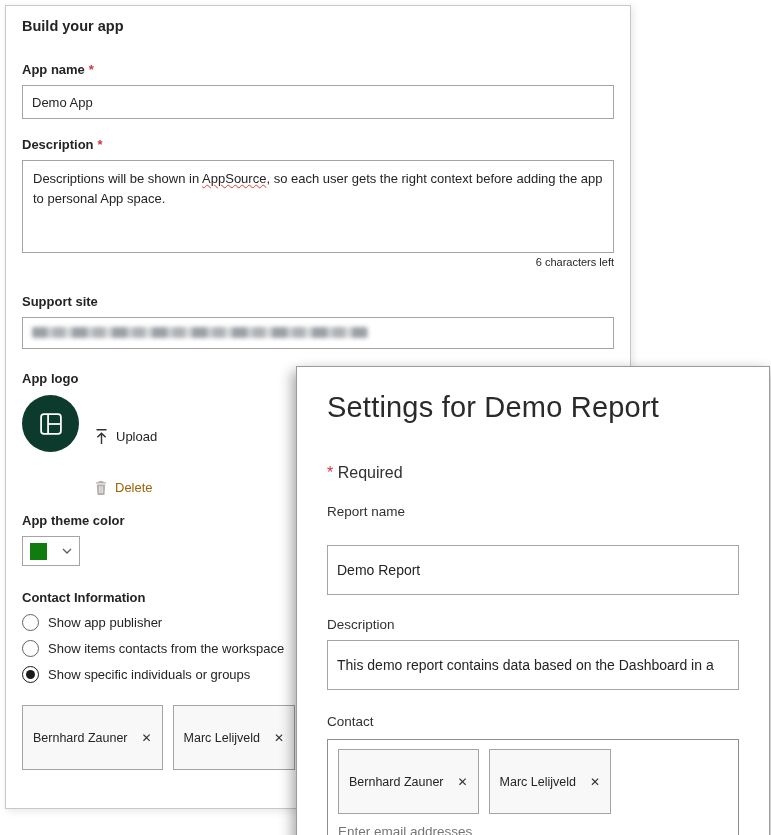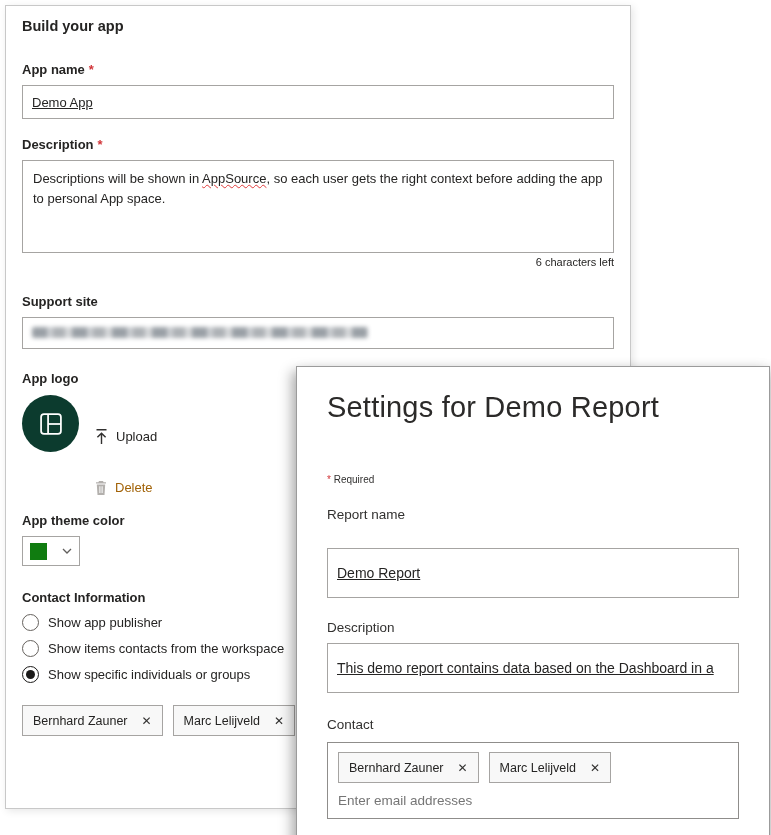--- a/index.html
+++ b/index.html
@@ -17,21 +17,21 @@
   .lbl .req{color:#d13438;margin-left:4px;}
   .s-lbl{font-size:13.5px;font-weight:400;color:#323130;}
   .req-red{color:#d13438;}
 
   .mt8{margin-top:8px;}.mt14{margin-top:26px;}
   .mt18{margin-top:18px;}.mt22{margin-top:22px;}
   .mt24{margin-top:24px;}.mt28{margin-top:28px;}
 
   input.txt{display:block;width:100%;box-sizing:border-box;height:30px;
        border:1px solid #a6a4a2;padding:16px 9px;font:13px "Liberation Sans",sans-serif;
-       color:#252423;background:#fff;outline:none;text-decoration:underline;}
+       color:#252423;background:#fff;outline:none;}
   .settings input.txt{height:50px;font-size:14px;}
 
   .ta{border:1px solid #a6a4a2;height:93px;padding:8px 10px;box-sizing:border-box;
        font-size:13px;line-height:1.5;overflow:hidden;background:#fff;}
   .ta p{margin:0;}
   .squiggle{text-decoration:underline;text-decoration-style:wavy;
        text-decoration-color:#e03a3a;text-decoration-thickness:1px;}
   .chars-left{font-size:11px;text-align:right;margin-top:3px;color:#252423;}
 
   .blur-wrap{position:relative;height:30px;border:1px solid #a6a4a2;background:#fff;}
@@ -55,28 +55,28 @@
 
   .radio{display:flex;align-items:center;gap:9px;margin-top:9px;font-size:13px;
        cursor:pointer;}
   .radio .dot{width:17px;height:17px;border:1px solid #66625e;border-radius:50%;
        box-sizing:border-box;position:relative;flex:0 0 auto;background:#fff;}
   .radio.selected .dot{border-color:#1b1a19;}
   .radio.selected .dot::after{content:"";position:absolute;inset:3px;background:#1b1a19;
        border-radius:50%;}
 
   .chips{display:flex;gap:10px;margin-top:22px;}
-  .chip{display:inline-flex;align-items:center;gap:14px;height:29px;padding:0 10px;
+  .chip{display:inline-flex;align-items:center;gap:14px;height:29px;padding:17px 10px;
        border:1px solid #a6a4a2;background:#f8f8f8;font-size:12.5px;color:#252423;
        white-space:nowrap;}
   .chip .chip-x{font-size:12px;color:#323130;cursor:pointer;}
 
   h1.settings-title{margin:0;font-size:29px;font-weight:400;color:#2b2a29;
        letter-spacing:.2px;}
-  .required-note{margin-top:50px;font-size:10px;color:#323130;}
+  .required-note{margin-top:40px;font-size:16px;color:#323130;}
   .contact-box{margin-top:10px;border:1px solid #8f8d8b;min-height:72px;
        padding:9px 10px;box-sizing:border-box;background:#fff;}
   .contact-box .chips{margin-top:0;}
   .contact-box input.email{border:none;outline:none;padding:0;margin-top:10px;
        width:100%;font:13.5px "Liberation Sans",sans-serif;color:#4a4846;height:auto;}
   .divider{height:1px;background:#7a7a7a;margin-top:28px;}
 </style>
 </head>
 <body>
 

